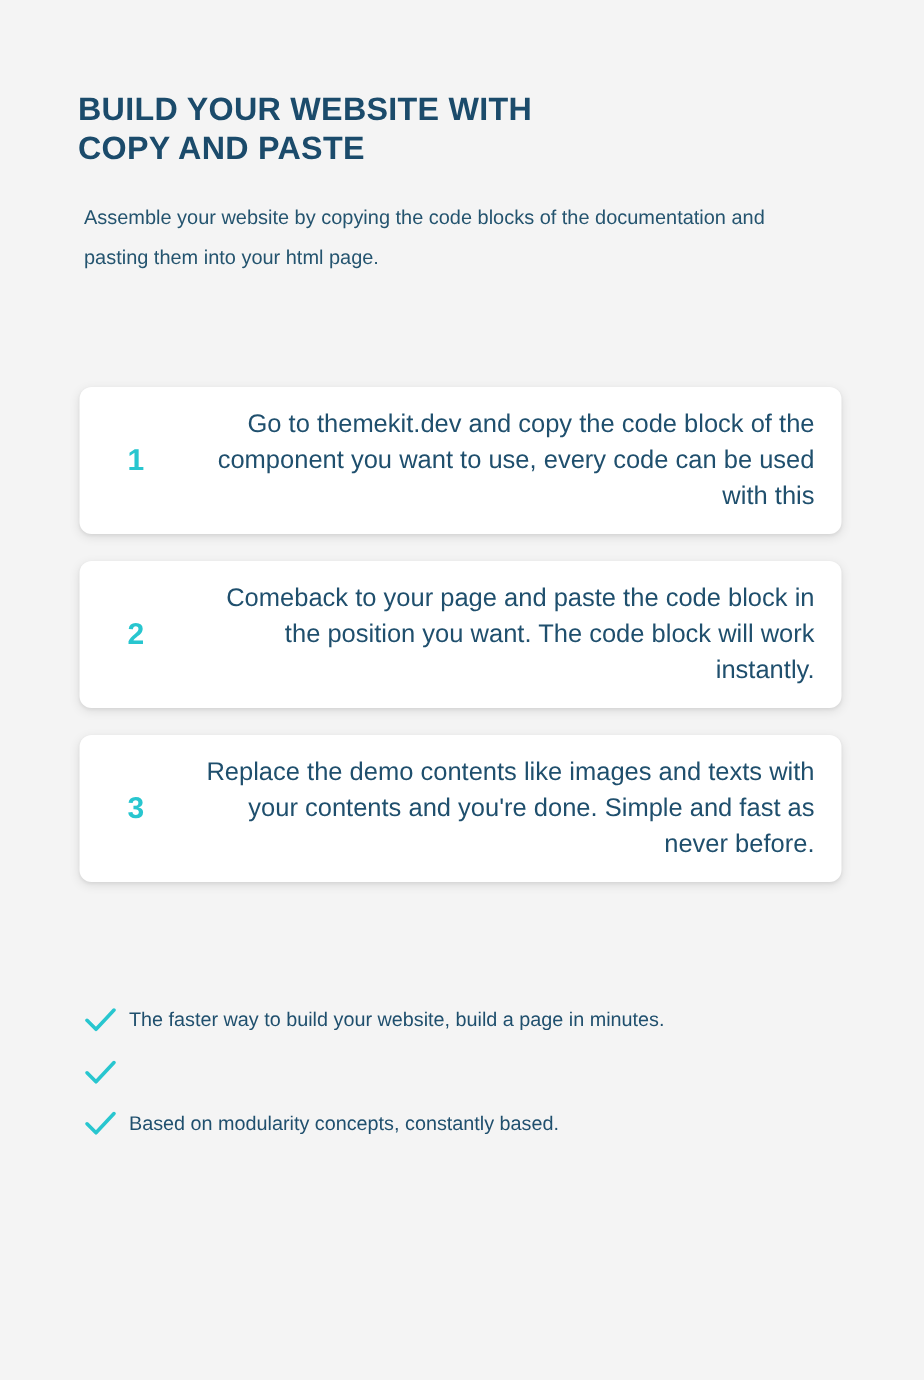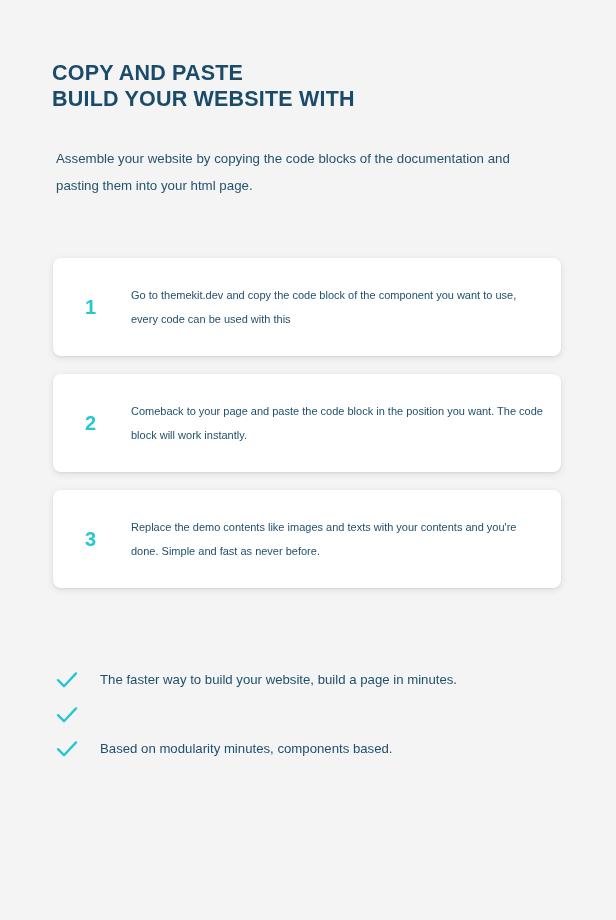--- a/index.html
+++ b/index.html
@@ -37,21 +37,21 @@
   }
   .heading .line {
     display: block;
     white-space: nowrap;
   }
 
   
   .subtitle {
     position: absolute;
     left: 56px;
-    top: 132px;
+    top: 118px;
     width: 500px;
     font-size: 13.3px;
     line-height: 27px;
     color: #24546f;
   }
 
   
   .steps {
     position: absolute;
     left: 53px;
@@ -79,23 +79,24 @@
     margin-left: 32px;
     font-size: 20px;
     font-weight: bold;
     color: #28c6cf;
     line-height: 1;
     text-align: left;
   }
   .step-text {
     flex: 1 1 auto;
     padding-right: 18px;
-    font-size: 11px;
+    font-size: 17px;
     line-height: 24px;
     color: #1f4f6d;
+    text-align: right;
   }
 
   
   .features {
     position: absolute;
     left: 53px;
     top: 663px;
     width: 520px;
   }
   .feature-row {
@@ -110,34 +111,33 @@
     display: flex;
     align-items: center;
     justify-content: flex-start;
     margin-left: 3px;
   }
   .check-icon svg {
     display: block;
   }
   .feature-text {
     flex: 1 1 auto;
-    margin-left: 14px;
     font-size: 13.2px;
     line-height: 20px;
     color: #1f4f6d;
   }
 </style>
 </head>
 <body>
 
 <div class="page">
 
   <h1 class="heading">
+    <span class="line">BUILD YOUR WEBSITE WITH</span>
     <span class="line">COPY AND PASTE</span>
-    <span class="line">BUILD YOUR WEBSITE WITH</span>
   </h1>
 
   <p class="subtitle">Assemble your website by copying the code blocks of the documentation and pasting them into your html page.</p>
 
   <div class="steps">
 
     <div class="step-card">
       <div class="step-number">1</div>
       <div class="step-text">Go to themekit.dev and copy the code block of the component you want to use, every code can be used with this</div>
     </div>
@@ -174,19 +174,19 @@
       </span>
     </div>
 
 
     <div class="feature-row">
       <span class="check-icon">
         <svg width="22" height="18" viewBox="0 0 22 18" fill="none" aria-hidden="true">
           <path d="M2 9.2 L8 15.2 L20 2.4" stroke="#28c6cf" stroke-width="2.4" stroke-linecap="round" stroke-linejoin="round"></path>
         </svg>
       </span>
-      <span class="feature-text">Based on modularity minutes, components based.</span>
+      <span class="feature-text">Based on modularity concepts, constantly based.</span>
     </div>
 
 
   </div>
 
 </div>
 
 </body></html>

